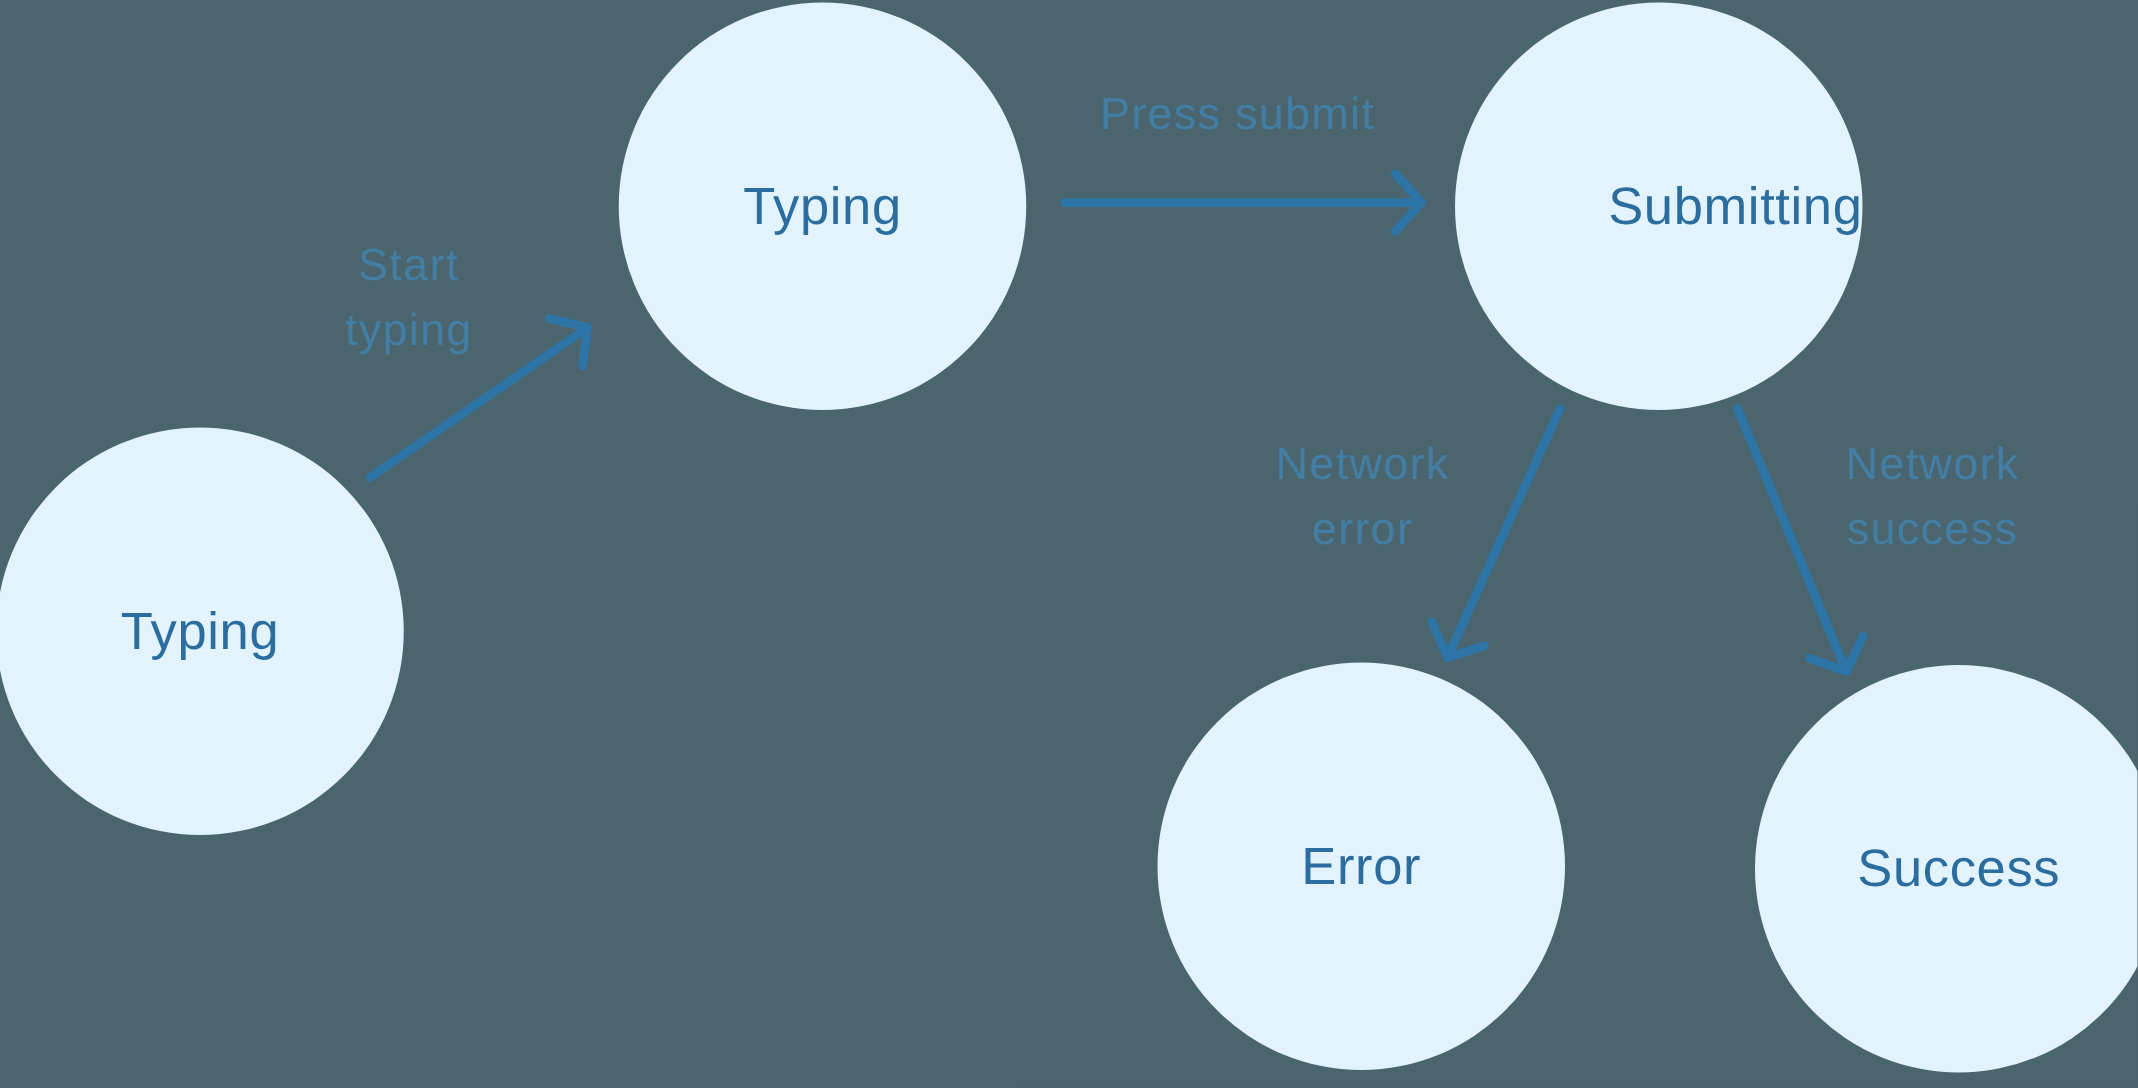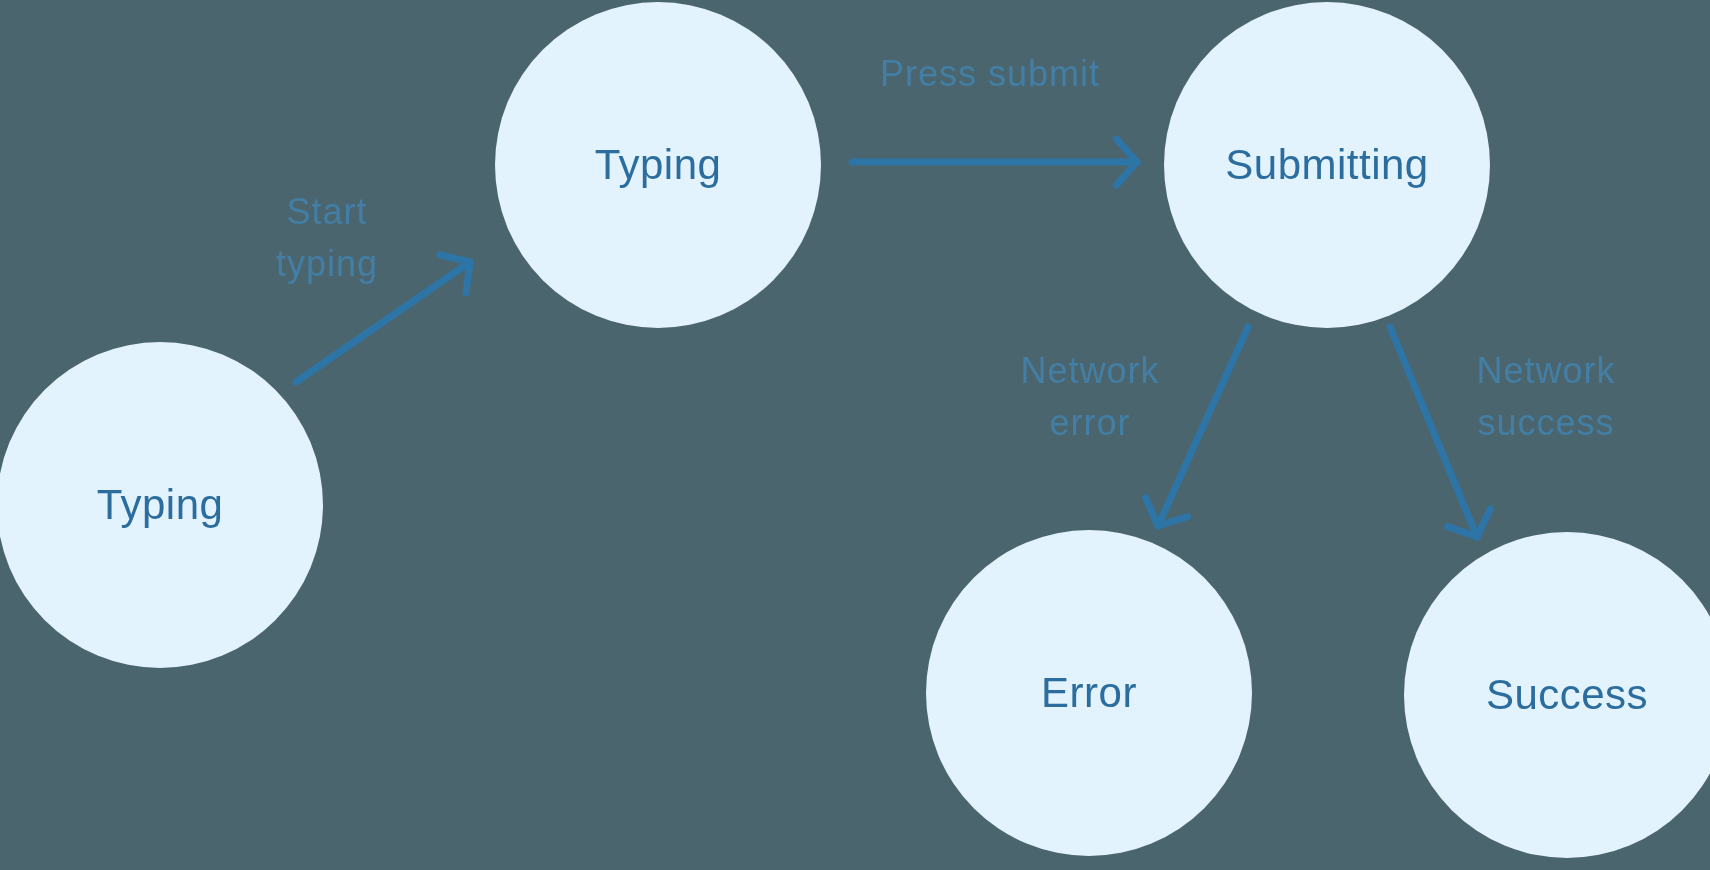--- a/index.html
+++ b/index.html
@@ -75,32 +75,32 @@
         <line x1="1490.344120848292" y1="509.0190343485758" x2="1477" y2="537"></line>
       </g>
     </svg>
   <div>
       <div class="state-node" style="left: 160px; top: 505px; width: 326px; height: 326px;">
         <span class="node-label">Typing</span>
       </div>
       <div class="state-node" style="left: 658px; top: 165px; width: 326px; height: 326px;">
         <span class="node-label">Typing</span>
       </div>
-      <div class="state-node" style="left: 1327px; top: 165px; width: 326px; height: 326px;">
+      <div class="state-node" style="left: 1327px; top: 165px; width: 326px; height: 326px; justify-content: flex-end;">
         <span class="node-label">Submitting</span>
       </div>
       <div class="state-node" style="left: 1089px; top: 693px; width: 326px; height: 326px;">
         <span class="node-label">Error</span>
       </div>
       <div class="state-node" style="left: 1567px; top: 695px; width: 326px; height: 326px;">
         <span class="node-label">Success</span>
       </div>
     </div>
   <div>
       <div class="edge-label-line" style="left: 327px; top: 212px;">Start</div>
       <div class="edge-label-line" style="left: 327px; top: 264px;">typing</div>
-      <div class="edge-label-line" style="left: 990px; top: 74px;">Press submit</div>
+      <div class="edge-label-line" style="left: 990px; top: 91px;">Press submit</div>
       <div class="edge-label-line" style="left: 1090px; top: 371px;">Network</div>
       <div class="edge-label-line" style="left: 1090px; top: 423px;">error</div>
       <div class="edge-label-line" style="left: 1546px; top: 371px;">Network</div>
       <div class="edge-label-line" style="left: 1546px; top: 423px;">success</div>
     </div>
 </div>
 
 </body></html>

